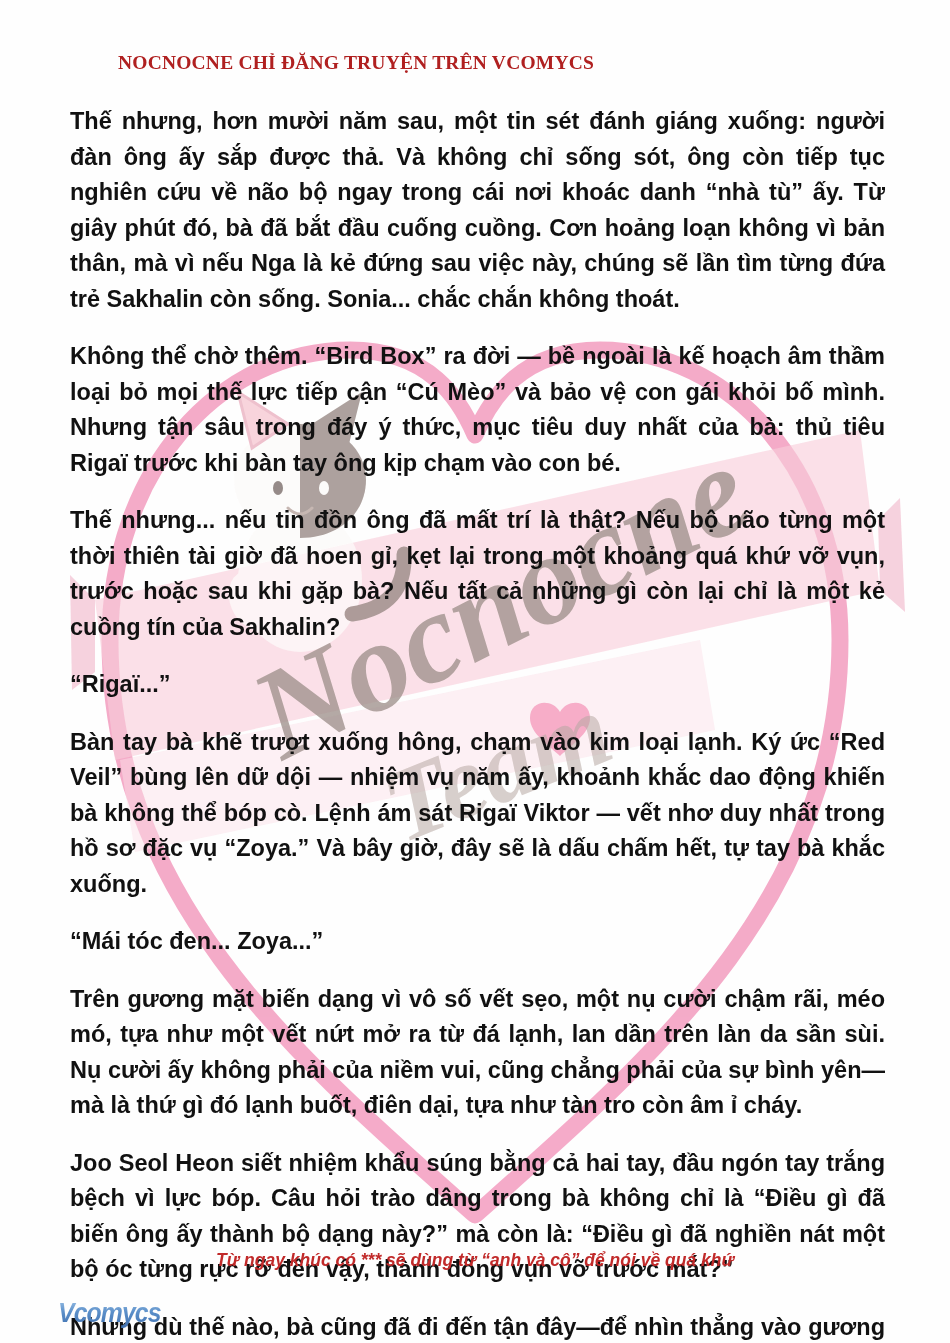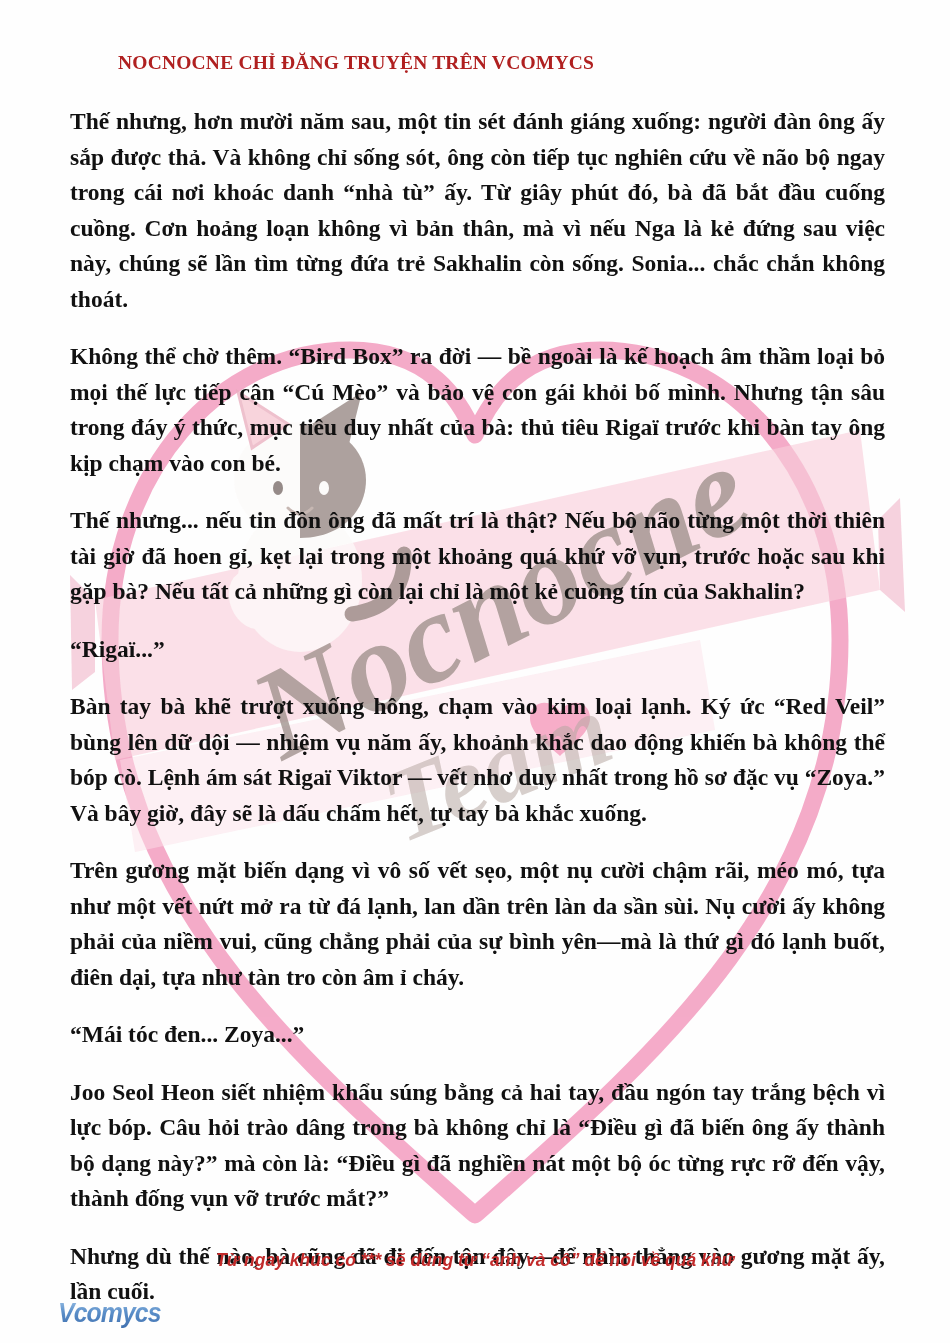--- a/index.html
+++ b/index.html
@@ -64,21 +64,21 @@
   }
 
   p.para {
     margin: 0 0 22px 0;
     font-size: 23.5px;
     line-height: 35.5px;
     color: #111111;
     text-align: justify;
     text-justify: inter-word;
     font-weight: 600;
-    font-family: Liberation Serif, serif;
+    font-family: Liberation Sans, sans-serif;
   }
   p.para.short {
     text-align: left;
   }
 
   .footer-note {
     position: absolute;
     left: 0;
     top: 1250px;
     width: 950px;
@@ -194,22 +194,22 @@
   <div id="content">
 
     <div class="header-note">NOCNOCNE CHỈ ĐĂNG TRUYỆN TRÊN VCOMYCS</div>
 
     <div class="body-wrap">
       <p class="para">Thế nhưng, hơn mười năm sau, một tin sét đánh giáng xuống: người đàn ông ấy sắp được thả. Và không chỉ sống sót, ông còn tiếp tục nghiên cứu về não bộ ngay trong cái nơi khoác danh “nhà tù” ấy. Từ giây phút đó, bà đã bắt đầu cuống cuồng. Cơn hoảng loạn không vì bản thân, mà vì nếu Nga là kẻ đứng sau việc này, chúng sẽ lần tìm từng đứa trẻ Sakhalin còn sống. Sonia... chắc chắn không thoát.</p>
       <p class="para">Không thể chờ thêm. “Bird Box” ra đời — bề ngoài là kế hoạch âm thầm loại bỏ mọi thế lực tiếp cận “Cú Mèo” và bảo vệ con gái khỏi bố mình. Nhưng tận sâu trong đáy ý thức, mục tiêu duy nhất của bà: thủ tiêu Rigaï trước khi bàn tay ông kịp chạm vào con bé.</p>
       <p class="para">Thế nhưng... nếu tin đồn ông đã mất trí là thật? Nếu bộ não từng một thời thiên tài giờ đã hoen gỉ, kẹt lại trong một khoảng quá khứ vỡ vụn, trước hoặc sau khi gặp bà? Nếu tất cả những gì còn lại chỉ là một kẻ cuồng tín của Sakhalin?</p>
       <p class="para short">“Rigaï...”</p>
       <p class="para">Bàn tay bà khẽ trượt xuống hông, chạm vào kim loại lạnh. Ký ức “Red Veil” bùng lên dữ dội — nhiệm vụ năm ấy, khoảnh khắc dao động khiến bà không thể bóp cò. Lệnh ám sát Rigaï Viktor — vết nhơ duy nhất trong hồ sơ đặc vụ “Zoya.” Và bây giờ, đây sẽ là dấu chấm hết, tự tay bà khắc xuống.</p>
+      <p class="para short">“Mái tóc đen... Zoya...”</p>
       <p class="para">Trên gương mặt biến dạng vì vô số vết sẹo, một nụ cười chậm rãi, méo mó, tựa như một vết nứt mở ra từ đá lạnh, lan dần trên làn da sần sùi. Nụ cười ấy không phải của niềm vui, cũng chẳng phải của sự bình yên—mà là thứ gì đó lạnh buốt, điên dại, tựa như tàn tro còn âm ỉ cháy.</p>
-      <p class="para short">“Mái tóc đen... Zoya...”</p>
       <p class="para">Joo Seol Heon siết nhiệm khẩu súng bằng cả hai tay, đầu ngón tay trắng bệch vì lực bóp. Câu hỏi trào dâng trong bà không chỉ là “Điều gì đã biến ông ấy thành bộ dạng này?” mà còn là: “Điều gì đã nghiền nát một bộ óc từng rực rỡ đến vậy, thành đống vụn vỡ trước mắt?”</p>
       <p class="para">Nhưng dù thế nào, bà cũng đã đi đến tận đây—để nhìn thẳng vào gương mặt ấy, lần cuối.</p>
     </div>
 
     <div class="footer-note">Từ ngay khúc có *** sẽ dùng từ “anh và cô” để nói về quá khứ</div>
 
     <div class="logo">
       <span class="logo-text">Vcomycs</span>
     </div>
 

